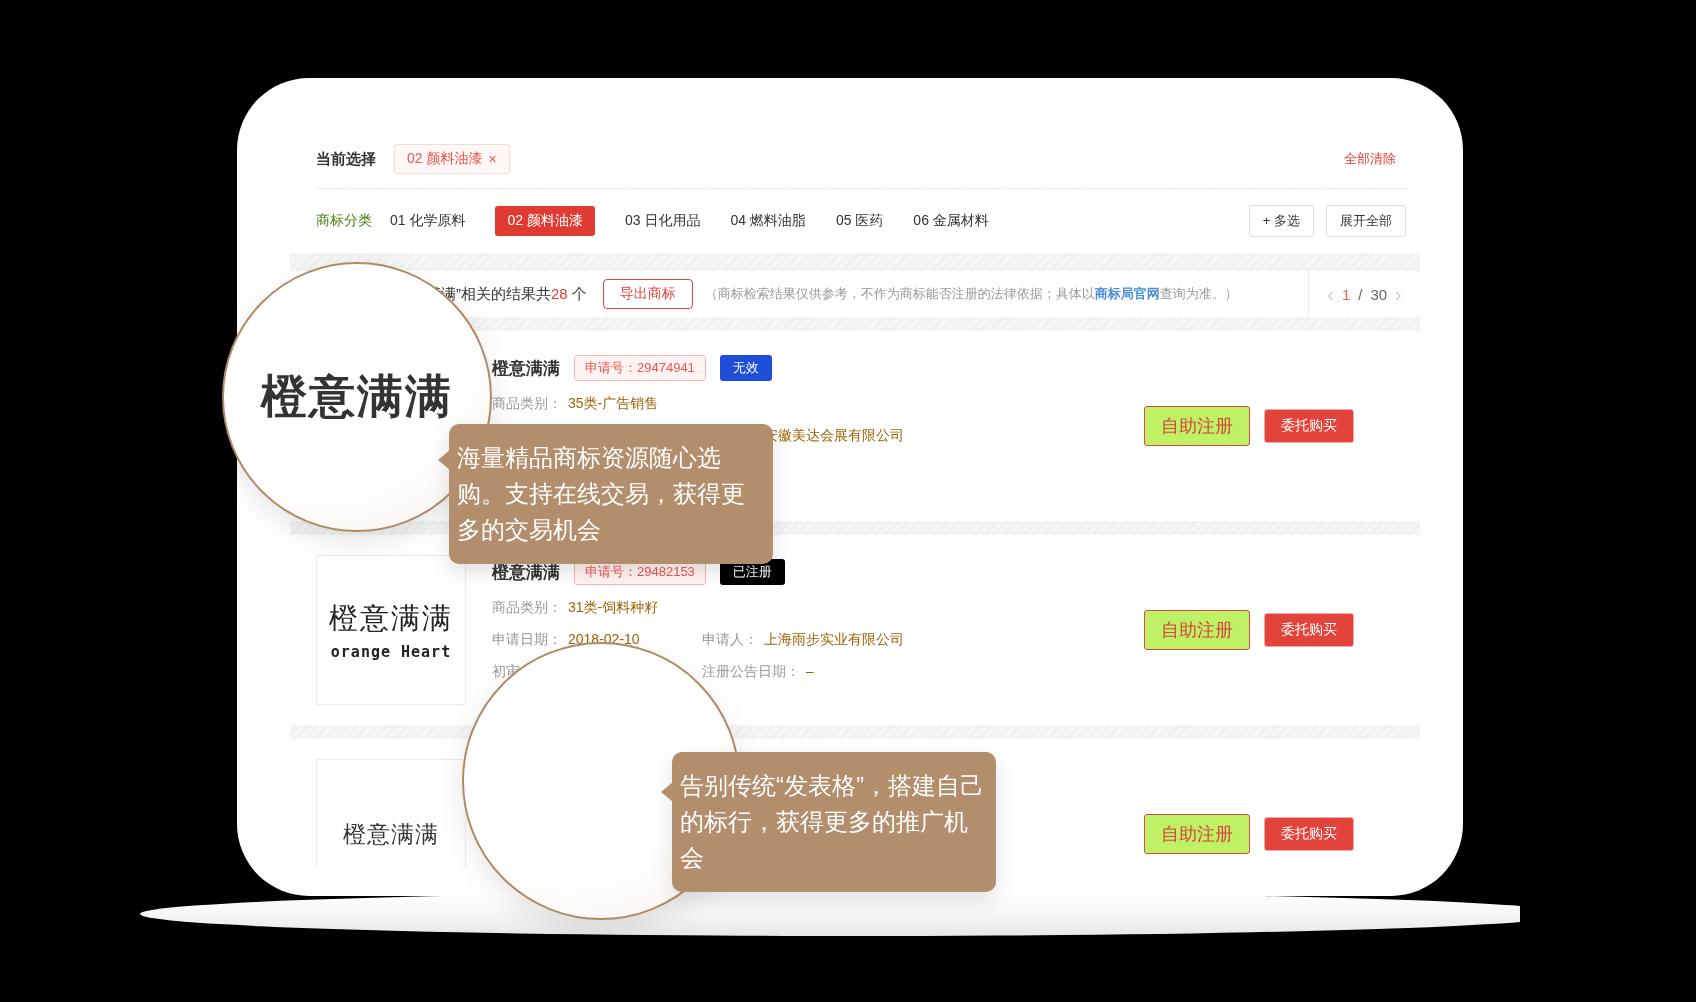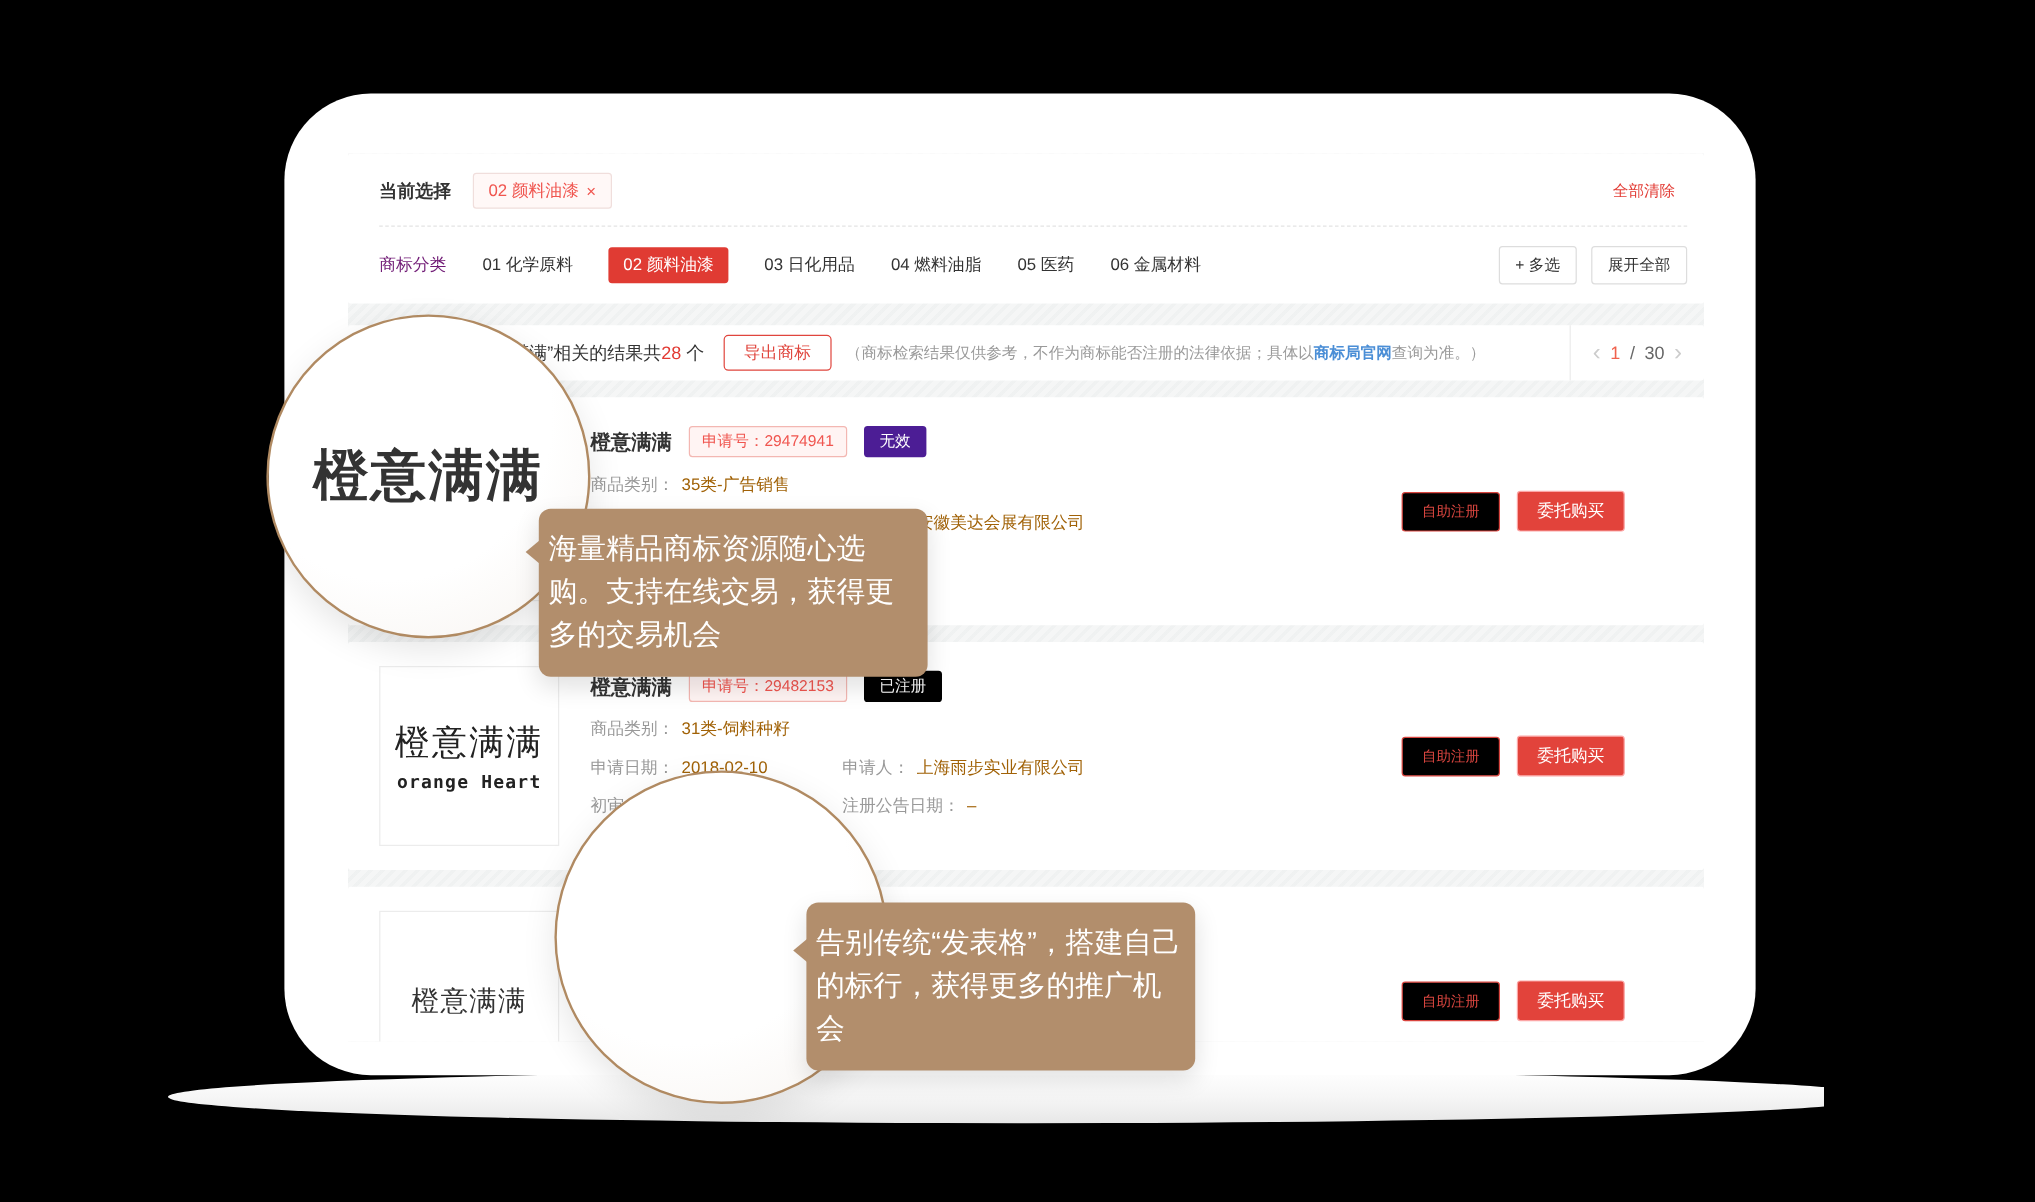--- a/index.html
+++ b/index.html
@@ -20,21 +20,21 @@
 
   
   .filter-card { padding:16px 14px 16px 26px; }
   .filter-row { display:flex; align-items:center; }
   .label-strong { font-size:15px; color:#333; font-weight:bold; }
   .chip { display:inline-flex; align-items:center; margin-left:18px; padding:5px 12px; background:#fff8f7;
           border:1px solid #f0dedc; border-radius:3px; font-size:14px; color:#f0554f; cursor:pointer; }
   .chip-x { margin-left:6px; color:#f0554f; font-size:14px; cursor:pointer; }
   .clear-all { margin-left:auto; margin-right:10px; color:#e23b34; font-size:13px; cursor:pointer; }
   .dash-divider { border-top:1px dashed #e4e4e4; margin:14px 0 16px; }
-  .label-gray { font-size:14px; color:#701a75; margin-right:30px; }
+  .label-gray { font-size:14px; color:#4d7c0f; margin-right:18px; }
   .cat-item { font-size:14px; color:#333; margin-right:30px; cursor:pointer; white-space:nowrap; }
   .cat-item.selected { background:#e03b33; color:#fff; padding:6px 12px; border-radius:3px; }
   .ghost-btn { font-size:13px; color:#333; background:#fff; border:1px solid #ddd; border-radius:3px;
                padding:6px 13px; margin-left:12px; cursor:pointer; white-space:nowrap; }
   .filter-spacer { flex:1; }
 
   
   .results-header { margin-top:18px; display:flex; align-items:stretch; height:46px; }
   .rh-left { flex:1; display:flex; align-items:center; padding-left:26px; min-width:0; }
   .rh-text { font-size:15px; color:#333; white-space:nowrap; }
@@ -56,28 +56,28 @@
   .mark-plain { font-size:23px; color:#333; letter-spacing:1px; }
   .mark-serif { font-family:"DejaVu Serif","Liberation Serif",serif; font-size:29px; color:#222; letter-spacing:2px; }
   .mark-en { font-family:"DejaVu Sans Mono","Liberation Mono",monospace; font-weight:bold; font-size:15px;
              color:#222; margin-top:4px; letter-spacing:1px; }
   .detail { flex:1; margin-left:26px; padding-top:4px; min-width:0; }
   .title-line { display:flex; align-items:center; }
   .r-name { font-size:17px; font-weight:bold; color:#333; cursor:pointer; }
   .appno-chip { margin-left:14px; font-size:13px; color:#f0554f; background:#fff4f3; border:1px solid #f3b7b2;
                 border-radius:3px; padding:3px 10px; white-space:nowrap; }
   .badge { margin-left:14px; font-size:13px; color:#fff; border-radius:3px; padding:4px 13px; white-space:nowrap; }
-  .badge.invalid { background:#4c1d95; }
+  .badge.invalid { background:#1d4ed8; }
   .badge.registered { background:#000000; }
   .f-line { margin-top:14px; font-size:14px; white-space:nowrap; }
   .pair-1 { display:inline-block; min-width:206px; }
   .fl { color:#999; }
   .fv { color:#a16207; margin-left:6px; }
   .actions { display:flex; align-items:center; gap:14px; margin-left:auto; margin-right:40px; align-self:center; }
-  .act-outline { font-size:12px; color:#d9453f; background:#000000; border:1px solid #d9453f; border-radius:3px;
+  .act-outline { font-size:18px; color:#d9453f; background:#bef264; border:1px solid #d9453f; border-radius:3px;
                  padding:7px 16px; cursor:pointer; white-space:nowrap;text-align:right; }
   .act-solid { font-size:14px; color:#fff; background:#e2433b; border:1px solid #fca5a5; border-radius:3px;
                padding:7px 16px; cursor:pointer; white-space:nowrap; }
 
   
   .circle { position:absolute; border-radius:50%; border:2px solid #b08a62;
             background:radial-gradient(circle at 38% 32%, #ffffff 55%, #f6f2ee 100%);
             box-shadow:0 10px 28px rgba(0,0,0,.10); display:flex; align-items:center; justify-content:center; }
   .circle-top { left:222px; top:262px; width:270px; height:270px; }
   .circle-bottom { left:462px; top:642px; width:278px; height:278px; }

